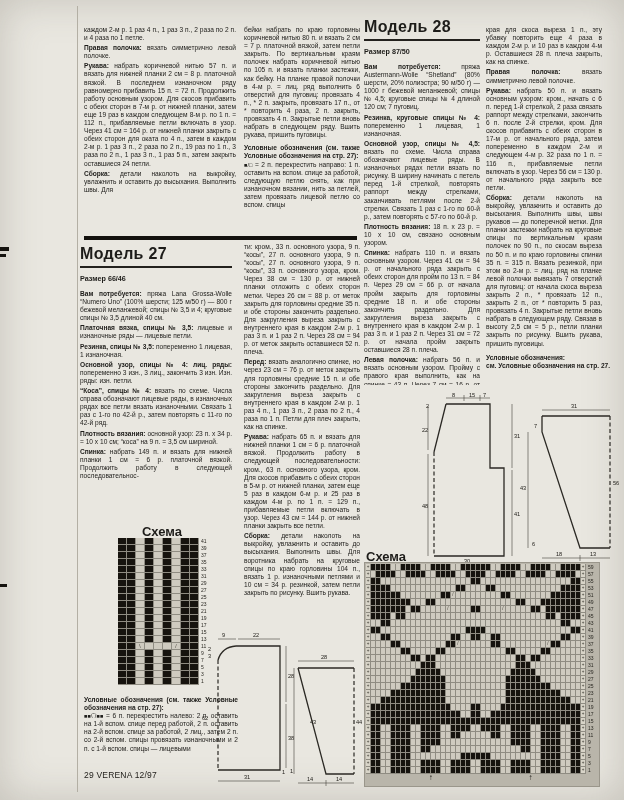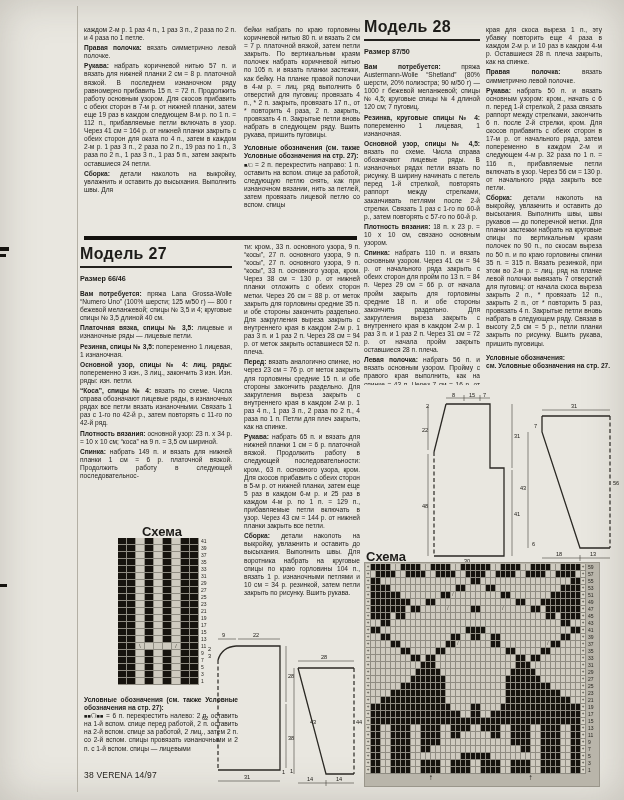--- a/index.html
+++ b/index.html
@@ -328,21 +328,21 @@
         <span class="rlab">1</span>
       </div>
     </div>
 
   <div class="abs colflow" style="left:84px;top:696px;width:154px;height:70px;">
     <div class="lh" style="margin-top:0;">Условные обозначения (см. также Условные обозначения на стр. 27):</div>
     <p class="para"><span class="sym">■■\‾‾/■■</span>
       <span>= 6 п. перекрестить налево: 2 п. оставить на 1-й вспом. спице перед работой, 2 п. оставить на 2-й вспом. спице за работой, 2 лиц., затем 2 п. со 2-й вспом. спицы провязать изнаночными и 2 п. с 1-й вспом. спицы — лицевыми</span></p>
   </div>
 
-  <div class="footer" style="left:84px;top:770px;">38 VERENA 14/97</div>
+  <div class="footer" style="left:84px;top:770px;">29 VERENA 12/97</div>
 
   <section class="abs colflow" style="left:244px;top:26px;width:116px;height:206px;">
     <div>
         <p class="para">бейки набрать по краю горловины коричневой нитью 80 п. и вязать 2 см = 7 р. платочной вязкой, затем петли закрыть. По вертикальным краям полочек набрать коричневой нитью по 105 п. и вязать планки застежки, как бейку. На планке правой полочки в 4-м р. = лиц. ряд выполнить 6 отверстий для пуговиц: провязать 4 п., * 2 п. закрыть, провязать 17 п., от * повторить 4 раза, 2 п. закрыть, провязать 4 п. Закрытые петли вновь набрать в следующем ряду. Вшить рукава, пришить пуговицы.</p>
       </div>
     <div class="lh">Условные обозначения (см. также Условные обозначения на стр. 27):</div>
     <p class="para"><span class="sym">■/□</span>
       <span>= 2 п. перекрестить направо: 1 п. оставить на вспом. спице за работой, следующую петлю снять, как при изнаночном вязании, нить за петлей, затем провязать лицевой петлю со вспом. спицы</span></p>
   </section>
 

